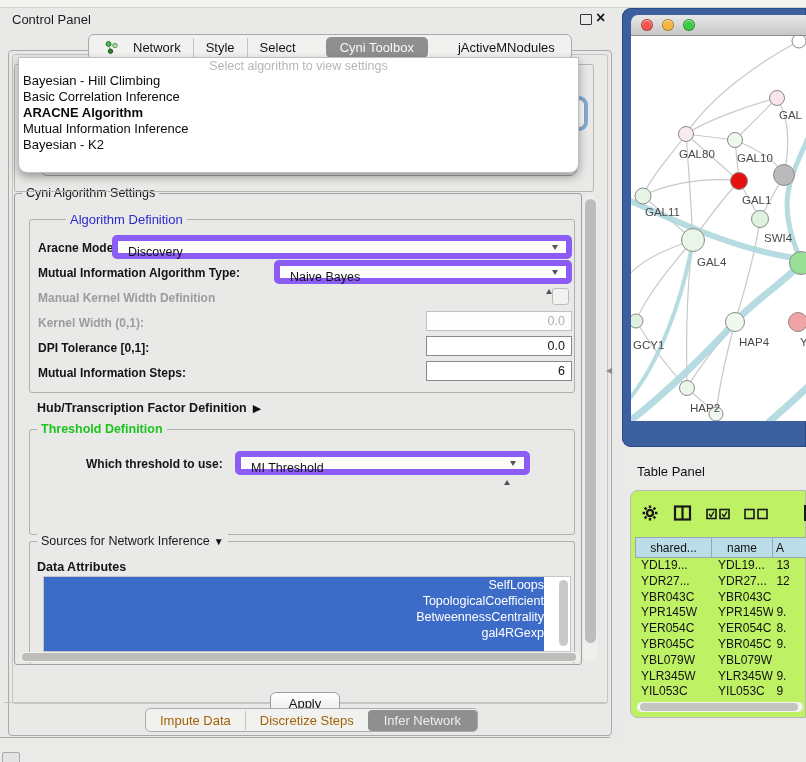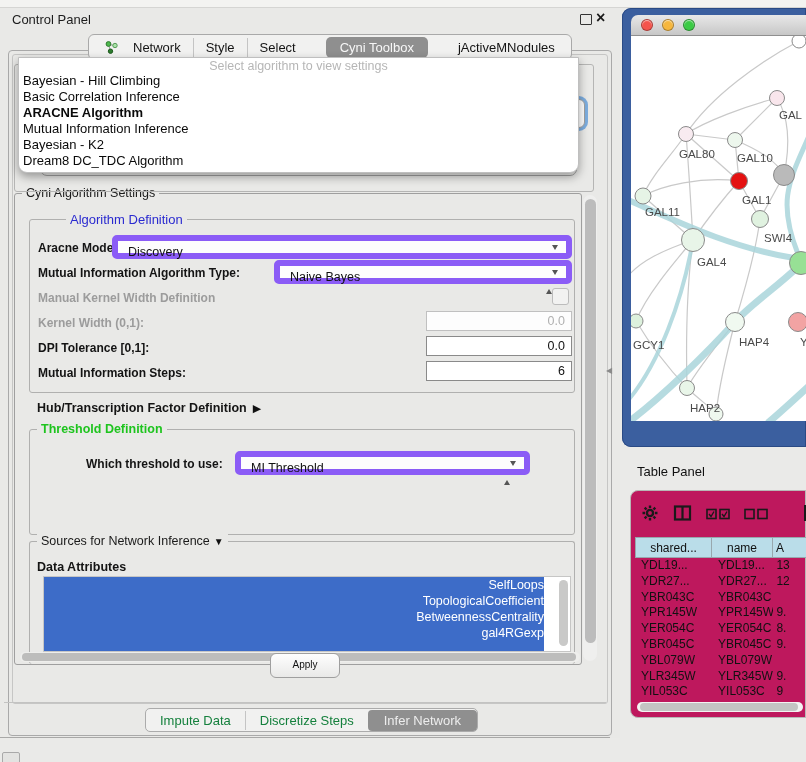--- a/index.html
+++ b/index.html
@@ -74,47 +74,47 @@
   #src-title-arrow{font-size:10px;color:#111;margin-left:4px;}
 
   #attr-label{position:absolute;left:22px;top:366px;font-size:12.5px;font-weight:bold;color:#141414;}
   #attr-list{position:absolute;left:28px;top:382px;width:528px;height:76px;background:#ffffff;border:1px solid #c6c6c5;
              box-sizing:border-box;overflow:hidden;text-align:right;}
   .attr-item{height:16px;line-height:16px;font-size:12.5px;color:#ffffff;padding-left:6px;width:500px;box-sizing:border-box;}
   #attr-vsb{position:absolute;right:2px;top:3px;width:9px;height:66px;background:#c9c9c8;border-radius:5px;}
   #settings-hsb{left:20px;top:644px;width:560px;height:10px;background:#eeeeec;border-radius:5px;z-index:4;}
   #settings-hsb-thumb{position:absolute;left:2px;top:1px;width:554px;height:8px;background:#bdbdbc;border-radius:4px;}
 
-  #apply-btn{left:270px;top:645px;width:68px;height:23px;border:1px solid #9f9f9f;border-radius:6px;
-             background:linear-gradient(#fefefe,#e9e9e8);font-size:10px;color:#111;text-align:center;line-height:21px;z-index:5;}
+  #apply-btn{left:270px;top:684px;width:68px;height:23px;border:1px solid #9f9f9f;border-radius:6px;
+             background:linear-gradient(#fefefe,#e9e9e8);font-size:13px;color:#111;text-align:center;line-height:21px;z-index:5;}
 
   #bottom-divider{left:4px;top:694px;width:602px;height:0;border-top:1px solid #c3c3c2;}
   #bottom-tabbar{left:145px;top:700px;height:22px;background:#f1f1f0;border:1px solid #ababab;border-radius:5px;
                  display:flex;align-items:center;z-index:6;}
-  .btab{font-size:13px;color:#15803d;padding:2px 14px;white-space:nowrap;}
+  .btab{font-size:13px;color:#a16207;padding:2px 14px;white-space:nowrap;}
   .btab + .btab{border-left:1px solid #c4c4c4;}
   .btab.selected{background:#8f8f8f;color:#ededed;border-radius:4px;border-left:none;padding:3px 16px;}
 
   #cp-bottom-line{left:0;top:737px;width:610px;height:0;border-top:1px solid #a8a8a7;}
   #corner-btn{left:2px;top:752px;width:16px;height:12px;border:1px solid #a9a9a9;border-radius:2px;background:#e3e3e1;}
   #split-handle{left:606px;top:366px;font-size:8px;color:#8a8a8a;}
 
   
   #net-window{left:622px;top:8px;width:184px;height:439px;background:#3b5f9f;border-radius:9px 0 0 9px;
               box-shadow:inset 0 0 0 1px #2a4a85;}
   #net-titlebar{left:9px;top:7px;width:175px;height:21px;border-radius:7px 0 0 0;
                 background:linear-gradient(#e8e8e8,#c7c7c7);border-bottom:1px solid #8f8f8f;position:absolute;
                 display:flex;align-items:center;padding-left:10px;gap:9px;box-sizing:border-box;}
   .tlight{width:12px;height:12px;border-radius:50%;border:1px solid rgba(0,0,0,0.3);box-sizing:border-box;
           box-shadow:inset 0 1px 1px rgba(255,255,255,0.6);}
   #net-canvas{left:9px;top:28px;width:175px;height:385px;background:#ffffff;position:absolute;overflow:hidden;}
 
   
   #tp-title{left:637px;top:464px;font-size:13px;color:#111;}
-  #tp-panel{left:630px;top:490px;width:176px;height:228px;background:#be185d;border:1px solid #b8b8b6;
+  #tp-panel{left:630px;top:490px;width:176px;height:228px;background:#bef264;border:1px solid #b8b8b6;
             border-radius:8px 0 0 8px;box-sizing:border-box;}
   #tp-toolbar{position:absolute;left:10px;top:10px;width:164px;height:28px;display:flex;align-items:center;gap:14px;}
   #tp-table{position:absolute;left:4px;top:46px;width:172px;height:162px;overflow:hidden;}
   #tp-header{display:flex;height:21px;}
   .th{background:#badde9;border:1px solid #98a8ae;border-left:none;box-sizing:border-box;font-size:12px;color:#111;
       display:flex;align-items:center;justify-content:center;overflow:hidden;}
   .th:first-child{border-left:1px solid #98a8ae;}
   .th.left{justify-content:flex-start;padding-left:3px;}
   .tr{display:flex;height:15.8px;font-size:12px;color:#111;}
   .td{overflow:hidden;white-space:nowrap;padding-left:6px;box-sizing:border-box;line-height:15.8px;}
@@ -169,21 +169,20 @@
     <div id="ghost-combo2" class="abs">galFiltered.sif default node</div>
 
     <div id="dropdown" class="abs">
       <div id="dd-placeholder">Select algorithm to view settings</div>
       <div id="dd-items">
           <div class="dd-item">Bayesian - Hill Climbing</div>
           <div class="dd-item">Basic Correlation Inference</div>
           <div class="dd-item bold">ARACNE Algorithm</div>
           <div class="dd-item">Mutual Information Inference</div>
           <div class="dd-item">Bayesian - K2</div>
-          <div class="dd-item">Dream8 DC_TDC Algorithm</div>
         </div>
     </div>
 
     <div id="settings-group" class="abs">
       <span class="group-title">Cyni Algorithm Settings</span>
 
       <div id="algo-group" class="gbox">
         <span class="group-title">Algorithm Definition</span>
 
         <span class="flabel" style="left:8px;top:21px;">Aracne Mode:</span>

